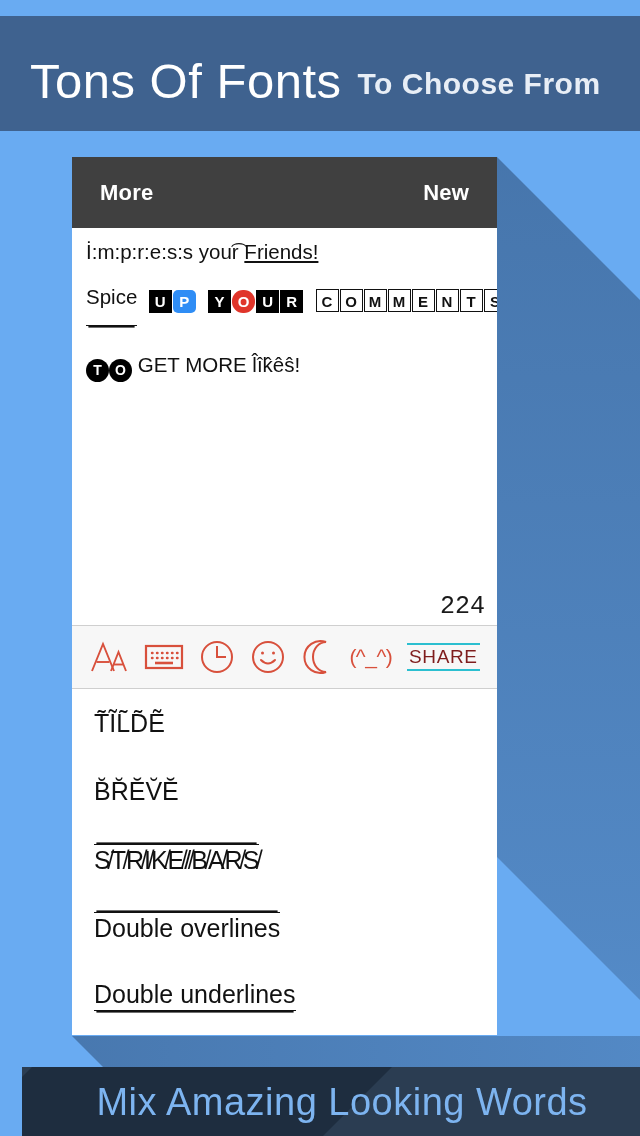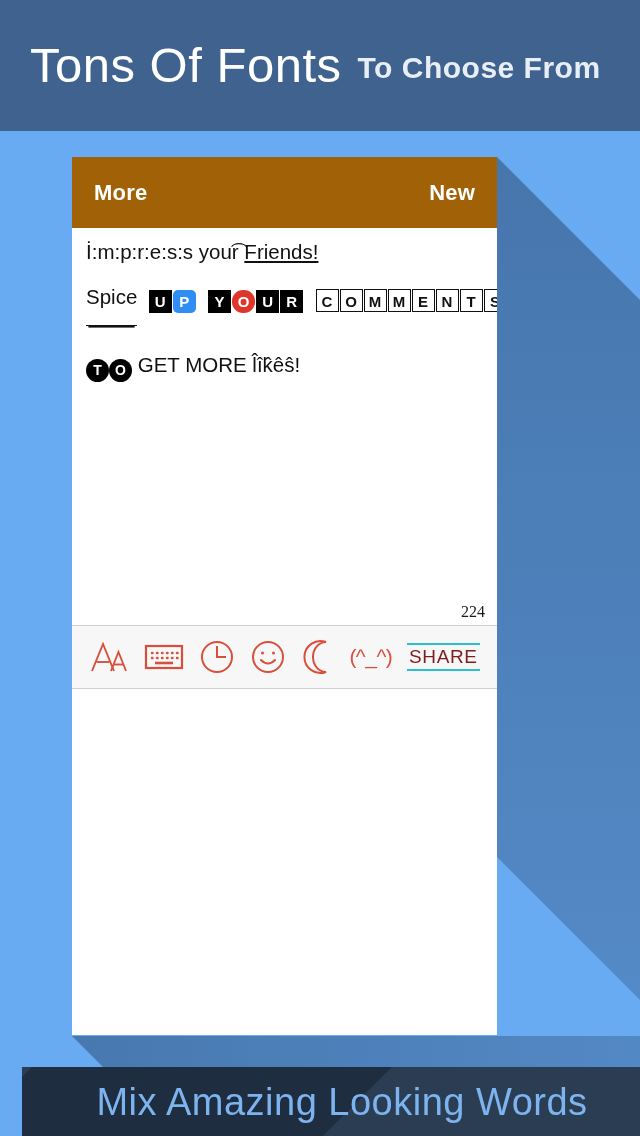--- a/index.html
+++ b/index.html
@@ -6,21 +6,21 @@
   html,body { width:640px; height:1136px; }
   body {
     font-family:"Liberation Sans", sans-serif;
     background:#69abf2;
     overflow:hidden;
     position:relative;
   }
 
   
   .promo-top{
-    position:absolute; left:0; top:0; width:640px; height:131px;
+    position:absolute; left:0; top:16px; width:640px; height:131px;
     background:#3f628f;
     display:flex; align-items:center;
     padding-left:30px;
     overflow:hidden;
   }
   .promo-top .hl{
     color:#ffffff;
     font-size:49px;
     font-weight:400;
     letter-spacing:.5px;
@@ -66,23 +66,23 @@
   
   .card{
     position:absolute; left:72px; top:26px;
     width:425px; height:878px;
     background:#ffffff;
     overflow:hidden;
   }
 
   
   .navbar{
-    height:71px; background:#a16207;
+    height:71px; background:#404040;
     display:flex; align-items:center; justify-content:space-between;
-    padding:0 22px;
+    padding:0 28px;
   }
   .navbar .navbtn{
     color:#ffffff; font-size:22px; font-weight:bold;
     letter-spacing:.2px; cursor:default;
   }
 
   
   .editor{
     height:397px;
     padding:14px 14px 0 14px;
@@ -94,23 +94,23 @@
     color:#111;
     line-height:1.0;
     margin-bottom:24px;
     white-space:nowrap;
     font-family:"Liberation Sans", sans-serif;
   }
   .eline.sp5{ margin-bottom:42px; }
   .counter{
     position:absolute;
     right:12px; bottom:4px;
-    font-size:16px;
+    font-size:25px;
     color:#1a1a1a;
-    font-family:Liberation Serif, serif;
+    font-family:Liberation Mono, monospace;
   }
 
   
   .sq{
     display:inline-block;
     width:23px; height:23px;
     line-height:23px;
     text-align:center;
     font-size:15px;
     font-weight:bold;
@@ -298,20 +298,37 @@
 
       <span class="tb-item">
         <span class="kao">(^_^)</span>
       </span>
 
       <span class="tb-item">
         <span class="sharebtn">SHARE</span>
       </span>
     </div>
 
+    <div class="fontlist">
+      <div class="frow">
+        <span>T̃ĨL̃D̃Ẽ</span>
+      </div>
+      <div class="frow">
+        <span>B̆R̆ĔV̆Ĕ</span>
+      </div>
+      <div class="frow">
+        <span class="ov">S̸T̸R̸I̸K̸E̸/̸B̸A̸R̸S̸</span>
+      </div>
+      <div class="frow">
+        <span class="ov">Double overlines</span>
+      </div>
+      <div class="frow">
+        <span class="un">Double underlines</span>
+      </div>
+    </div>
 
   </div>
 </div>
 
 <div class="promo-bottom">
   <div class="shade"></div>
   <span class="txt">Mix Amazing Looking Words</span>
 </div>
 
 </body></html>

